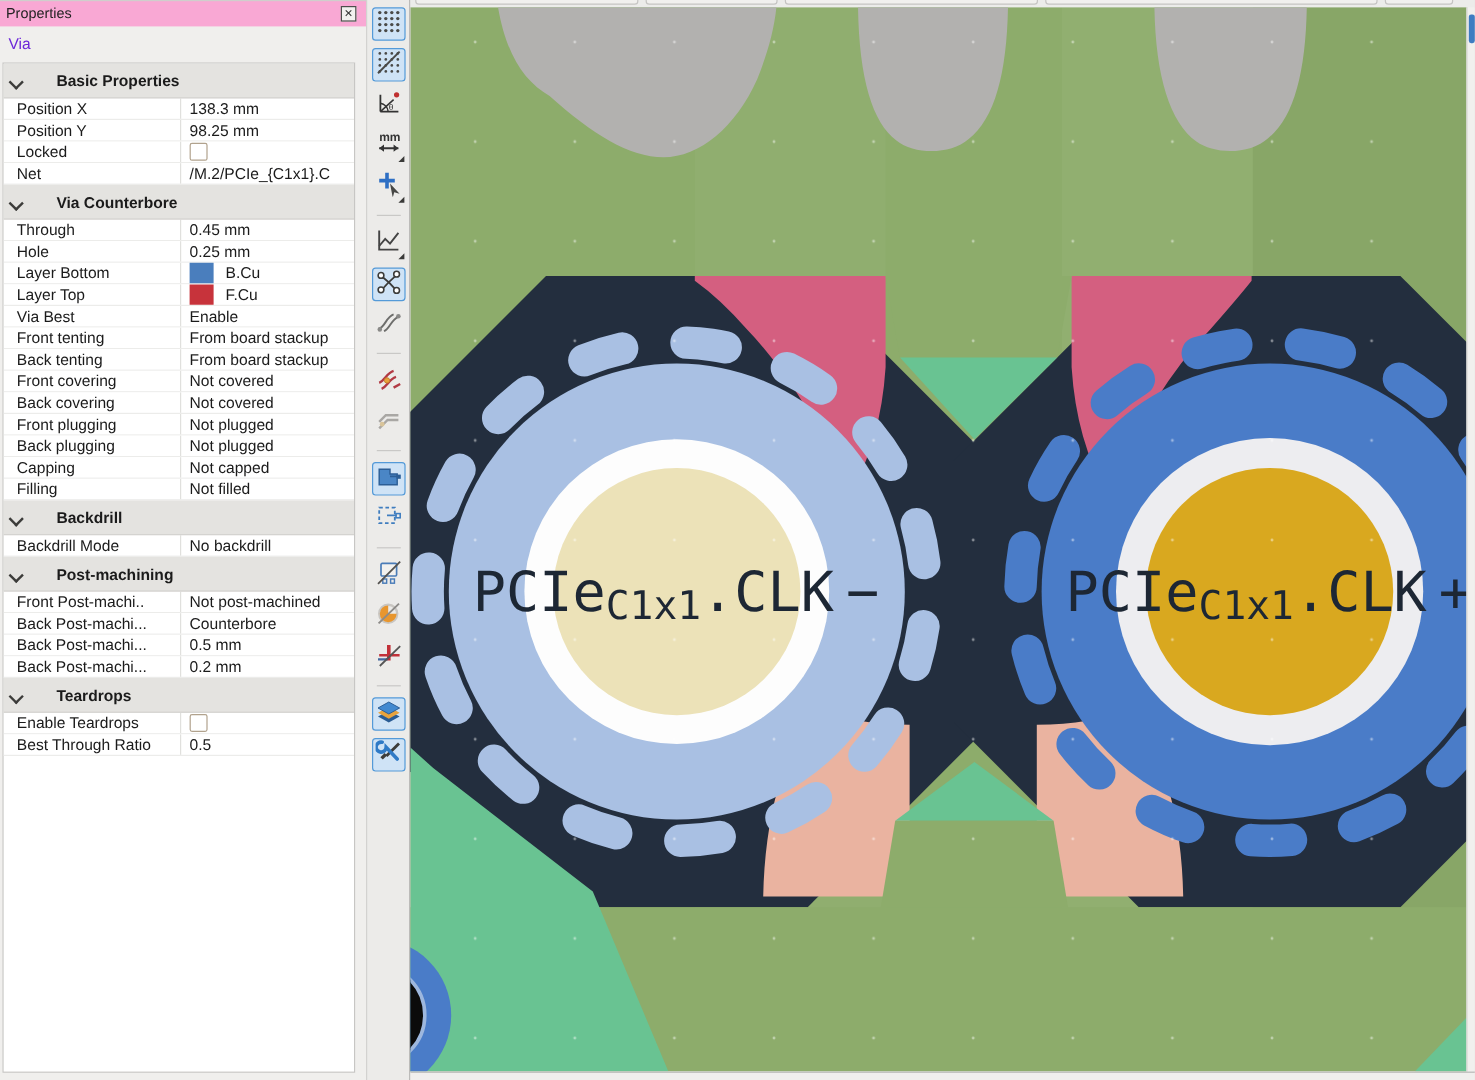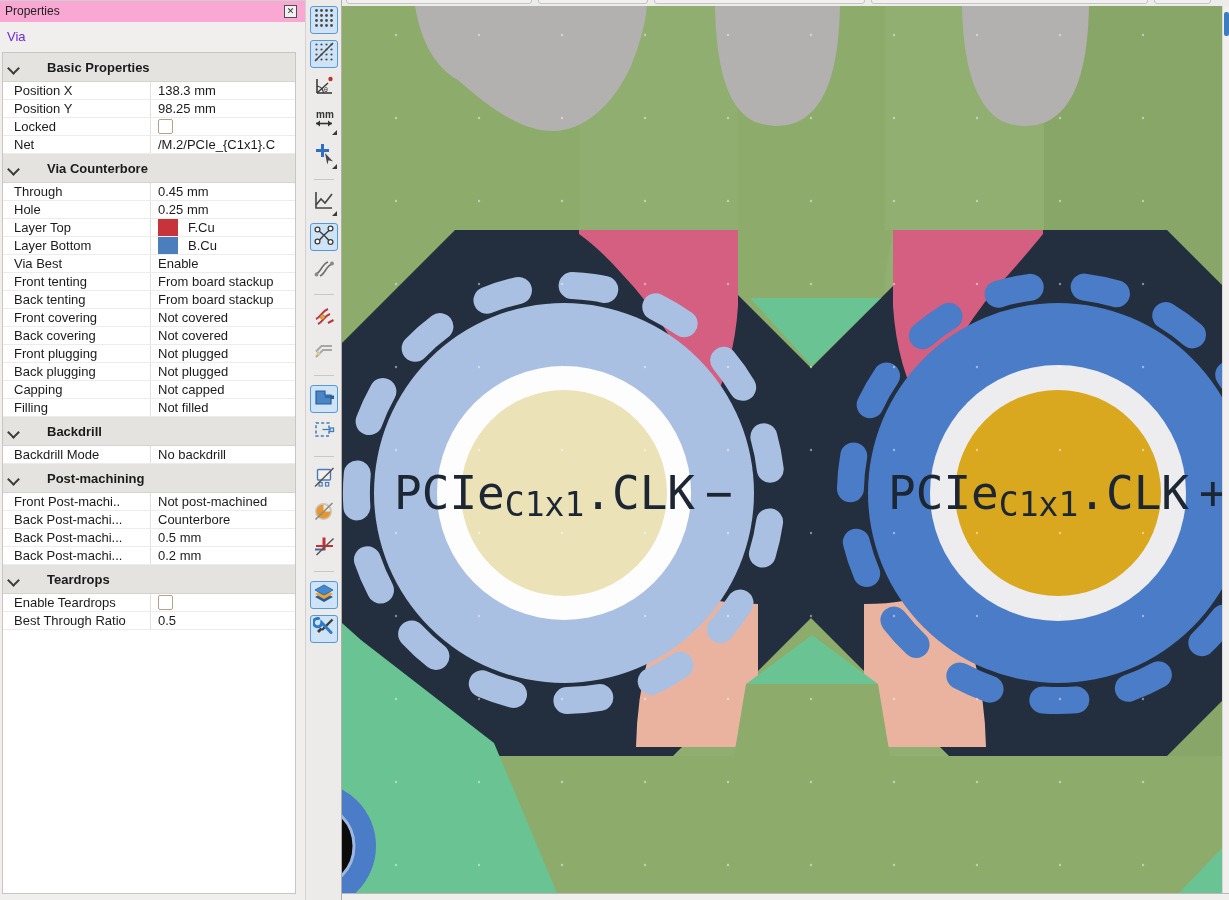--- a/index.html
+++ b/index.html
@@ -93,31 +93,31 @@
       </div>
       <div class="prop-row">
         <div class="prop-label">Through</div>
         <div class="prop-value">0.45 mm</div>
       </div>
       <div class="prop-row">
         <div class="prop-label">Hole</div>
         <div class="prop-value">0.25 mm</div>
       </div>
       <div class="prop-row">
+        <div class="prop-label">Layer Bottom</div>
+        <div class="prop-value">
+          <div class="swatch" style="background: rgb(74, 126, 189);"></div>
+          <span>B.Cu</span>
+        </div>
+      </div>
+      <div class="prop-row">
         <div class="prop-label">Layer Top</div>
         <div class="prop-value">
           <div class="swatch" style="background: rgb(199, 51, 59);"></div>
           <span>F.Cu</span>
-        </div>
-      </div>
-      <div class="prop-row">
-        <div class="prop-label">Layer Bottom</div>
-        <div class="prop-value">
-          <div class="swatch" style="background: rgb(74, 126, 189);"></div>
-          <span>B.Cu</span>
         </div>
       </div>
       <div class="prop-row">
         <div class="prop-label">Via Best</div>
         <div class="prop-value">Enable</div>
       </div>
       <div class="prop-row">
         <div class="prop-label">Front tenting</div>
         <div class="prop-value">From board stackup</div>
       </div>

